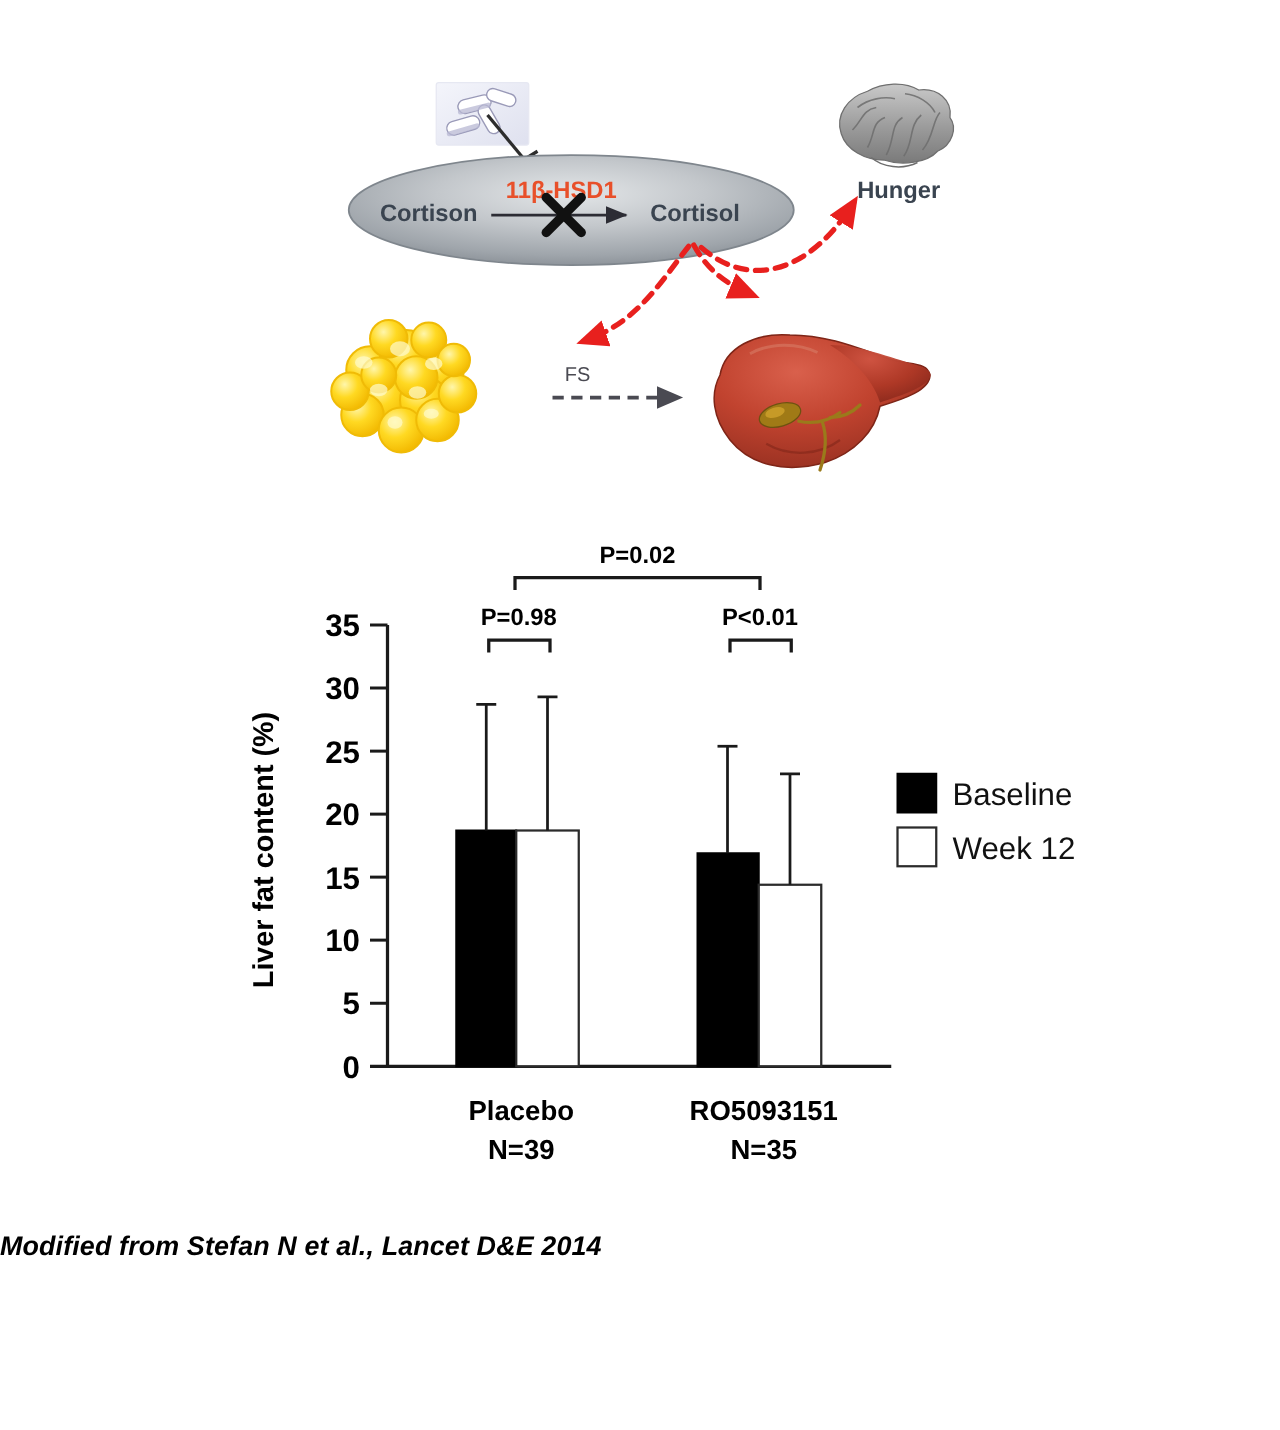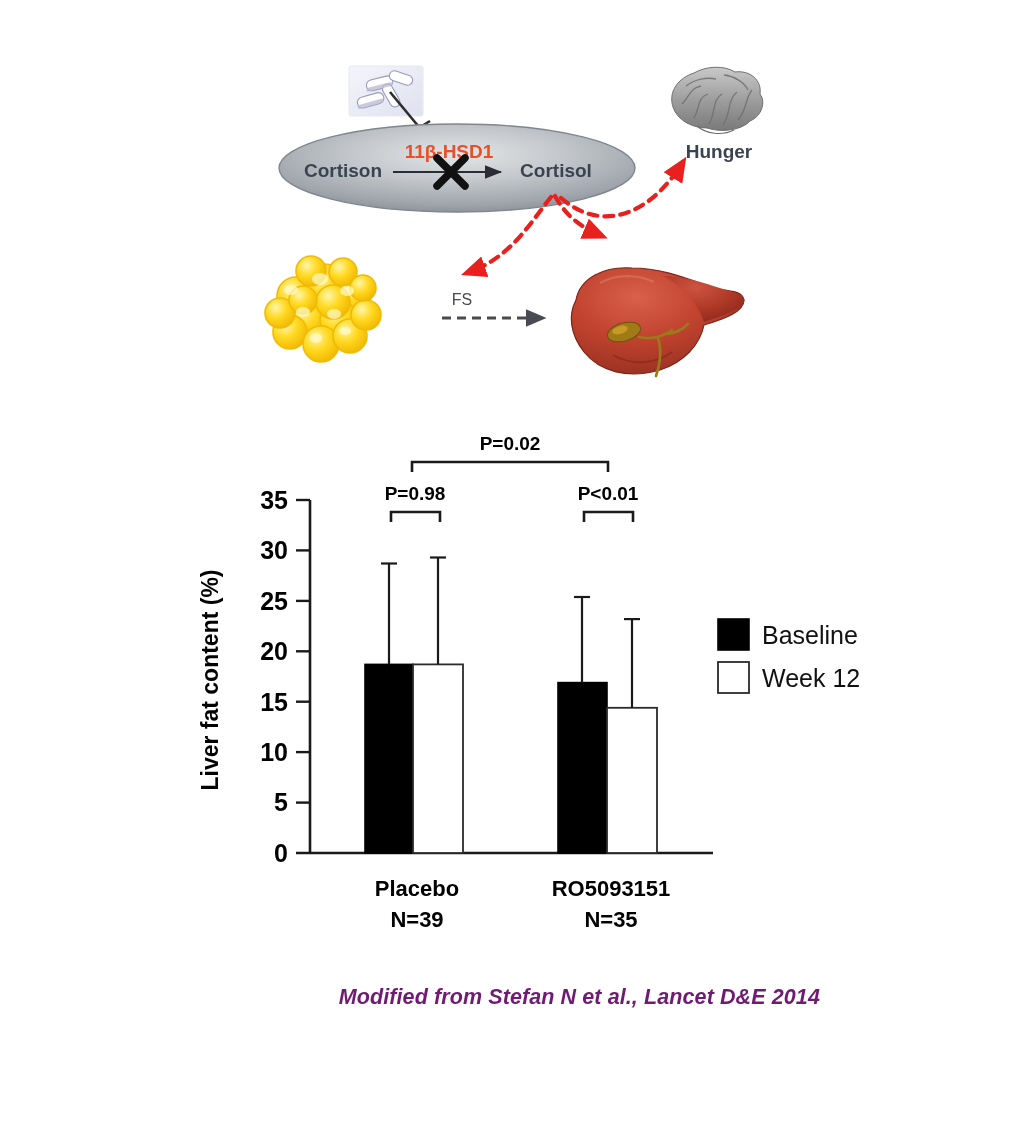--- a/index.html
+++ b/index.html
@@ -34,26 +34,26 @@
     height: 600px;
   }
   #chart svg { display: block; }
 
   
   #citation {
     position: absolute;
     left: 0;
     top: 985px;
     width: 820px;
-    text-align: right;
+    text-align: left;
     font-family: "Liberation Sans", sans-serif;
     font-style: italic;
     font-weight: bold;
     font-size: 21.5px;
-    color: #701a75;
+    color: #000000;
     letter-spacing: 0.1px;
   }
 
   .axis-num {
     font-family: "Liberation Sans", sans-serif;
     font-weight: bold;
     font-size: 25px;
     fill: #000000;
   }
   .cat-label {

